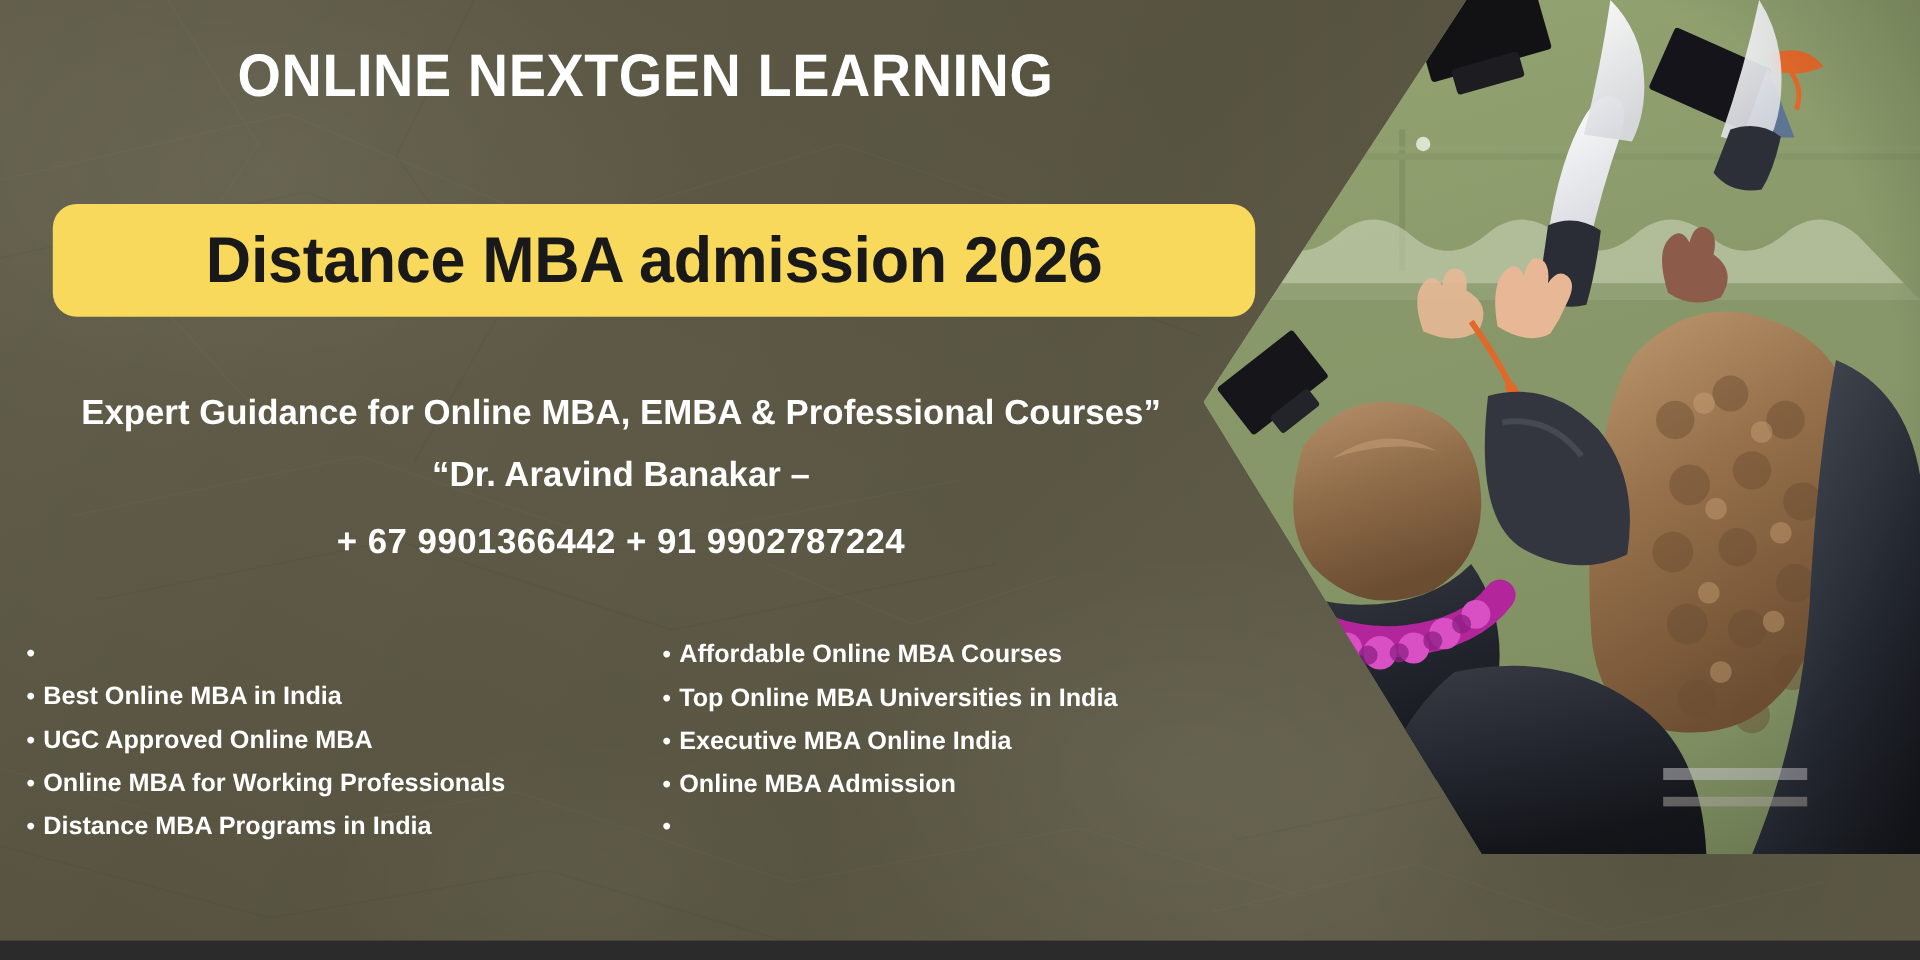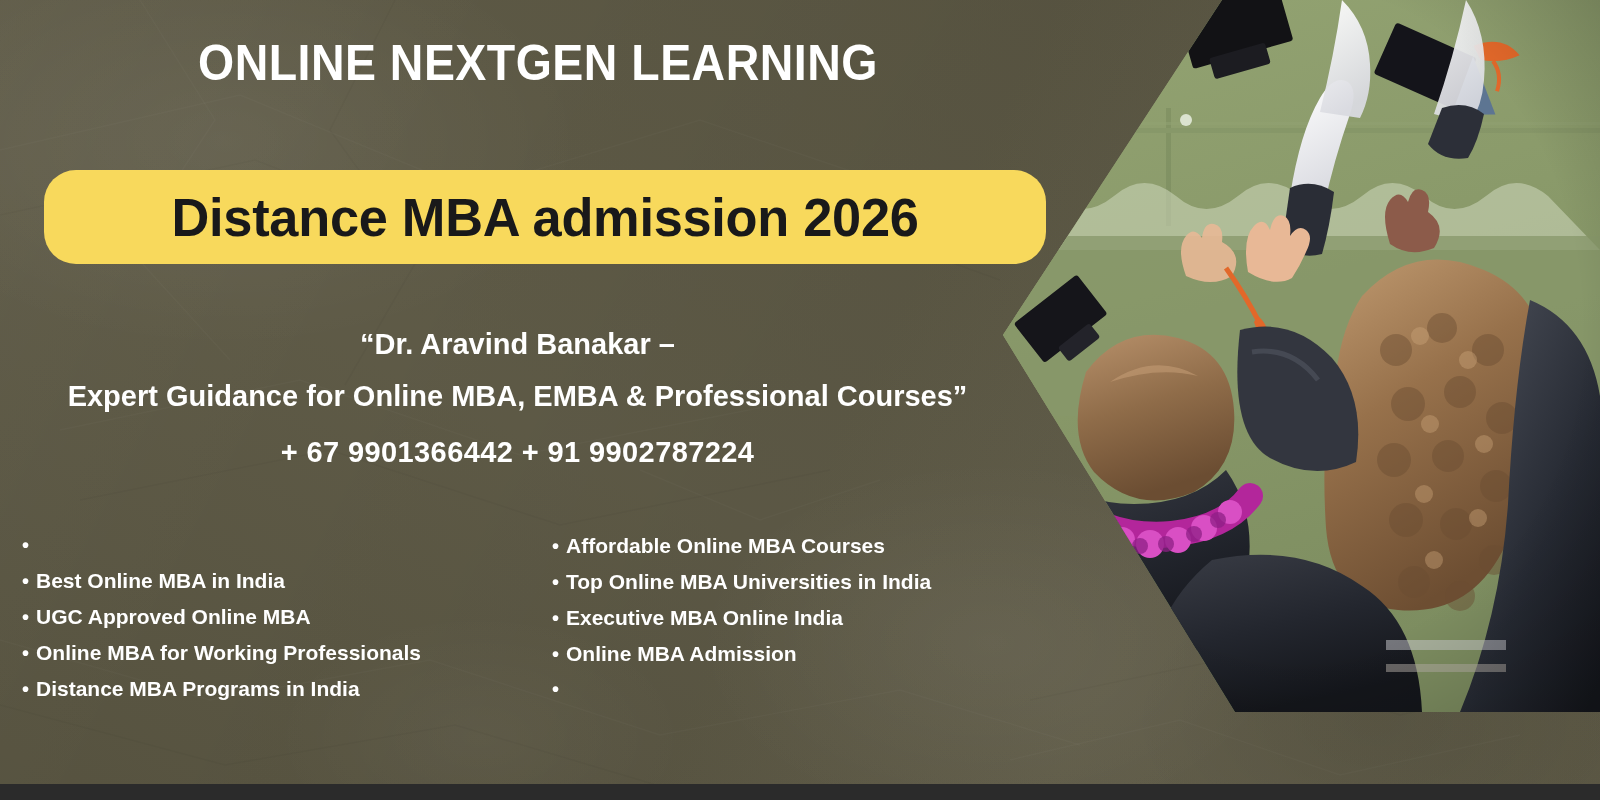--- a/index.html
+++ b/index.html
@@ -76,21 +76,21 @@
     transform-origin: left top;
   }
 
   .highlight-pill {
     position: absolute;
     left: 44px;
     top: 170px;
     width: 1002px;
     height: 94px;
     background: #F8D95C;
-    border-radius: 32px;
+    border-radius: 20px;
     display: flex;
     align-items: center;
     justify-content: center;
     box-sizing: border-box;
   }
   .highlight-pill .pill-text {
     color: #19191a;
     font-size: 54px;
     font-weight: 700;
     letter-spacing: -0.3px;
@@ -174,22 +174,22 @@
     </g>
   </svg>
 
   <div class="headline">ONLINE NEXTGEN LEARNING</div>
 
   <div class="highlight-pill">
     <span class="pill-text">Distance MBA admission 2026</span>
   </div>
 
   <div class="quote-block">
+    <div class="quote-line">Expert Guidance for Online MBA, EMBA &amp; Professional Courses”</div>
     <div class="quote-line">“Dr. Aravind Banakar –</div>
-    <div class="quote-line">Expert Guidance for Online MBA, EMBA &amp; Professional Courses”</div>
     <div class="phone-line">+ 67 9901366442  + 91 9902787224</div>
   </div>
 
   <div class="keywords">
 
     <div class="kw-col left">
       <div class="kw-item">
         <span class="kw-bullet">•</span>
       </div>
       <div class="kw-item">

